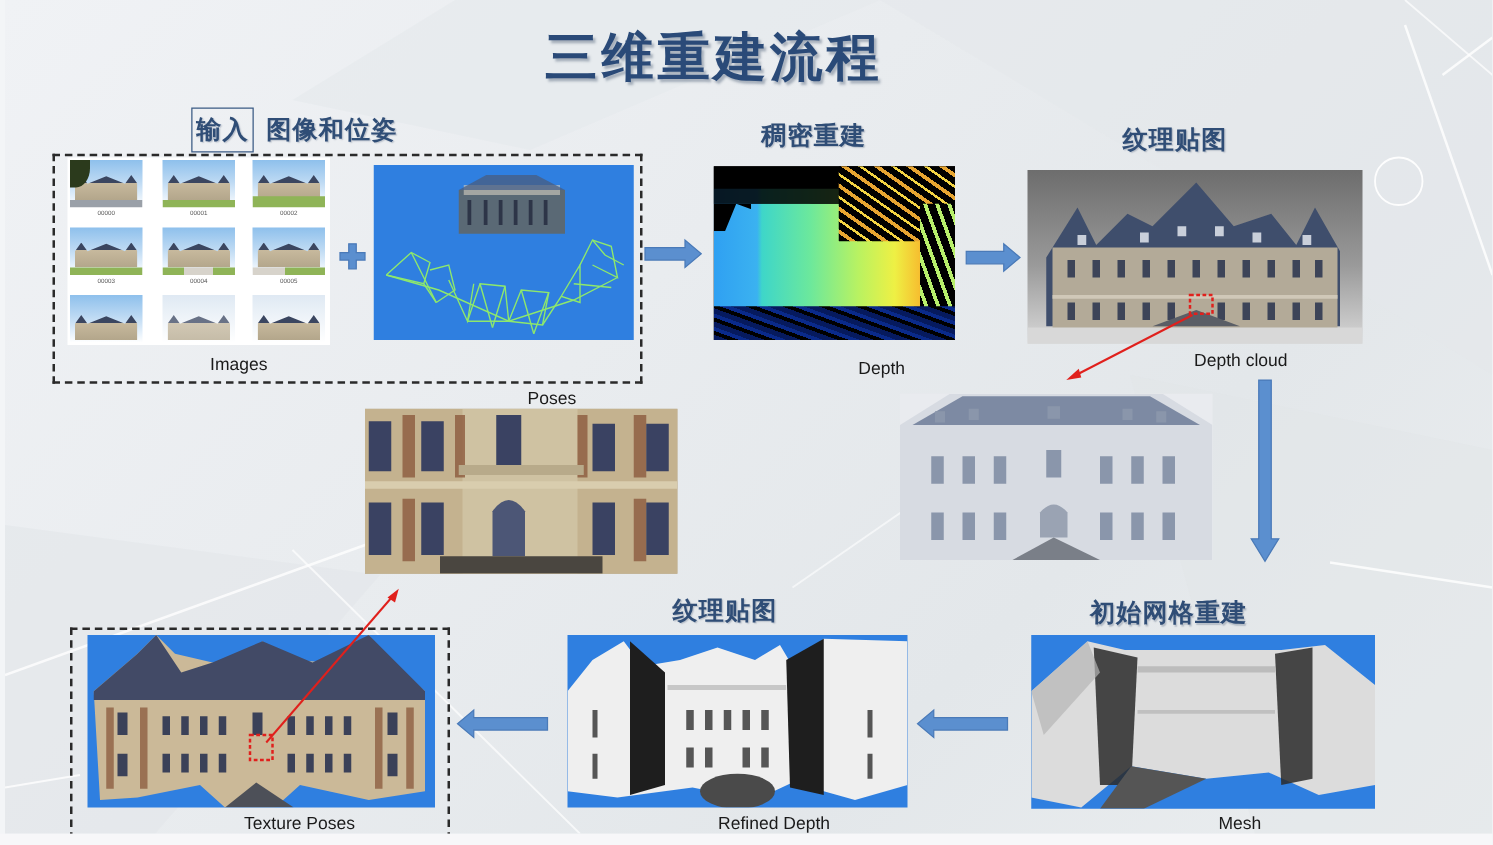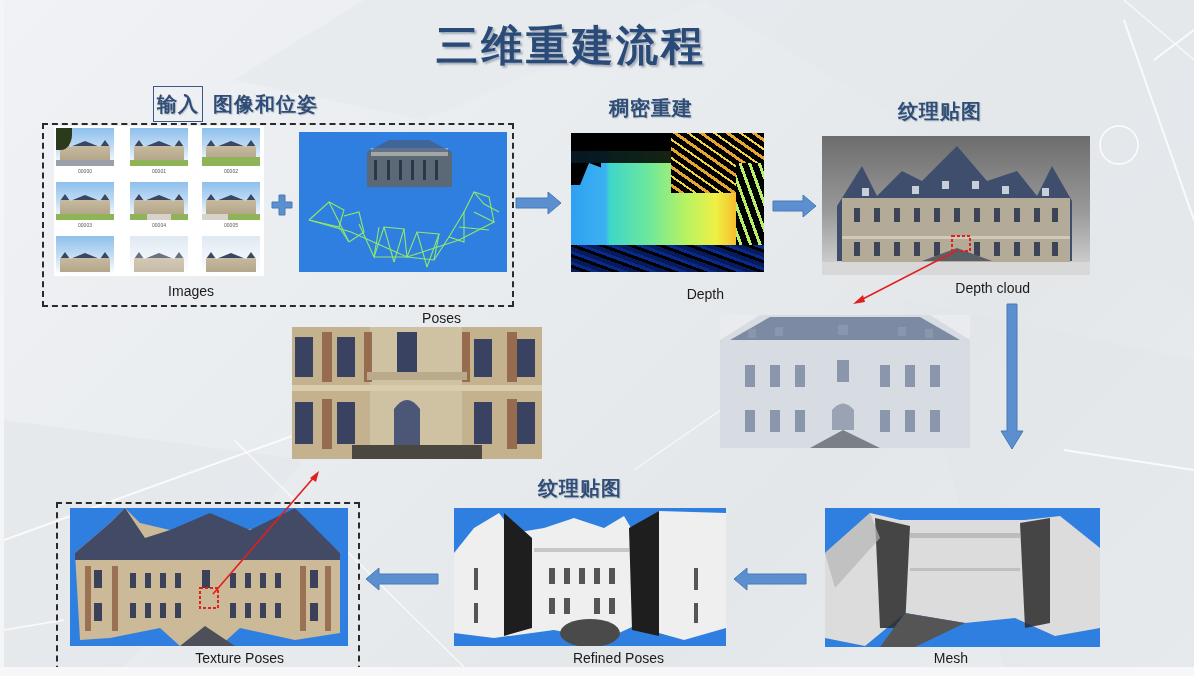--- a/index.html
+++ b/index.html
@@ -272,32 +272,33 @@
       </g>
       <path d="M112 115 V95 Q123 82 134 95 V115 Z" fill="#9aa3b3"></path>
       <polygon points="90,133 123,115 160,133" fill="#7a7f88"></polygon>
     </svg>
   </div>
 
   <svg style="position:absolute; left:995px; top:303px;" width="26" height="148">
     <path d="M8 1 H18 V128 H24 L13 146 L2 128 H8 Z" fill="#5b8fcf" stroke="#4a7ab8" stroke-width="1"></path>
   </svg>
 
+  <div class="section-title" style="left:868px; top:477px;">初始网格重建</div>
   <div class="panel" style="left:821px; top:508px; width:275px; height:139px; background:#2f7fe0;">
     <svg width="275" height="139">
       <polygon points="0,45 45,5 75,12 200,12 235,8 275,40 275,120 230,128 190,110 140,115 80,105 40,138 0,130" fill="#dcdcdc"></polygon>
       <polygon points="50,10 85,18 80,120 55,120" fill="#2a2a2a" opacity="0.85"></polygon>
       <polygon points="195,15 225,10 225,115 200,120" fill="#2a2a2a" opacity="0.85"></polygon>
       <rect x="85" y="25" width="110" height="5" fill="#bcbcbc"></rect>
       <rect x="85" y="60" width="110" height="3" fill="#c0c0c0"></rect>
       <polygon points="80,105 140,115 90,139 55,139" fill="#555"></polygon>
       <polygon points="0,45 45,5 55,30 10,80" fill="#b5b5b5" opacity="0.7"></polygon>
     </svg>
   </div>
-  <div class="caption" style="left:884px; top:650px; width:80px;">Mesh</div>
+  <div class="caption" style="left:925px; top:650px; width:80px;">Mesh</div>
 
   <svg class="arrow-h" style="left:728px; top:566px;" width="76" height="26">
     <path d="M74 8 H15 V2 L2 13 L15 24 V18 H74 Z" fill="#5b8fcf" stroke="#4a7ab8" stroke-width="1"></path>
   </svg>
 
   <div class="section-title" style="left:534px; top:475px;">纹理贴图</div>
   <div class="panel" style="left:450px; top:508px; width:272px; height:138px; background:#2f7fe0;">
     <svg width="272" height="138">
       <polygon points="0,45 20,20 45,5 60,25 90,20 120,10 150,20 170,8 180,25 205,3 272,5 272,120 230,132 180,118 150,132 100,122 40,130 0,125" fill="#efefef"></polygon>
       <polygon points="50,5 78,30 78,120 50,128" fill="#1e1e1e"></polygon>
@@ -314,21 +315,21 @@
         <rect x="155" y="90" width="6" height="16"></rect>
         <rect x="20" y="60" width="4" height="22"></rect>
           <rect x="240" y="60" width="4" height="22"></rect>
         <rect x="20" y="95" width="4" height="20"></rect>
           <rect x="240" y="95" width="4" height="20"></rect>
       </g>
       <ellipse cx="136" cy="125" rx="30" ry="14" fill="#4a4a4a"></ellipse>
       <rect x="80" y="40" width="95" height="4" fill="#c7c7c7"></rect>
     </svg>
   </div>
-  <div class="caption" style="left:520px; top:650px; width:140px;">Refined Poses</div>
+  <div class="caption" style="left:520px; top:650px; width:140px;">Refined Depth</div>
 
   <svg class="arrow-h" style="left:360px; top:566px;" width="76" height="26">
     <path d="M74 8 H15 V2 L2 13 L15 24 V18 H74 Z" fill="#5b8fcf" stroke="#4a7ab8" stroke-width="1"></path>
   </svg>
 
   <div class="dashed" style="left:52px; top:502px; width:304px; height:180px; border-bottom:none;"></div>
 
   <div class="panel" style="left:66px; top:508px; width:278px; height:138px; background:#2f7fe0;">
     <svg width="278" height="138">
       <polygon points="5,45 40,15 55,0 70,15 100,22 125,20 140,5 155,20 200,22 225,0 240,18 270,45 270,125 225,132 170,120 150,138 110,138 90,120 40,130 10,132" fill="#cbb998"></polygon>

